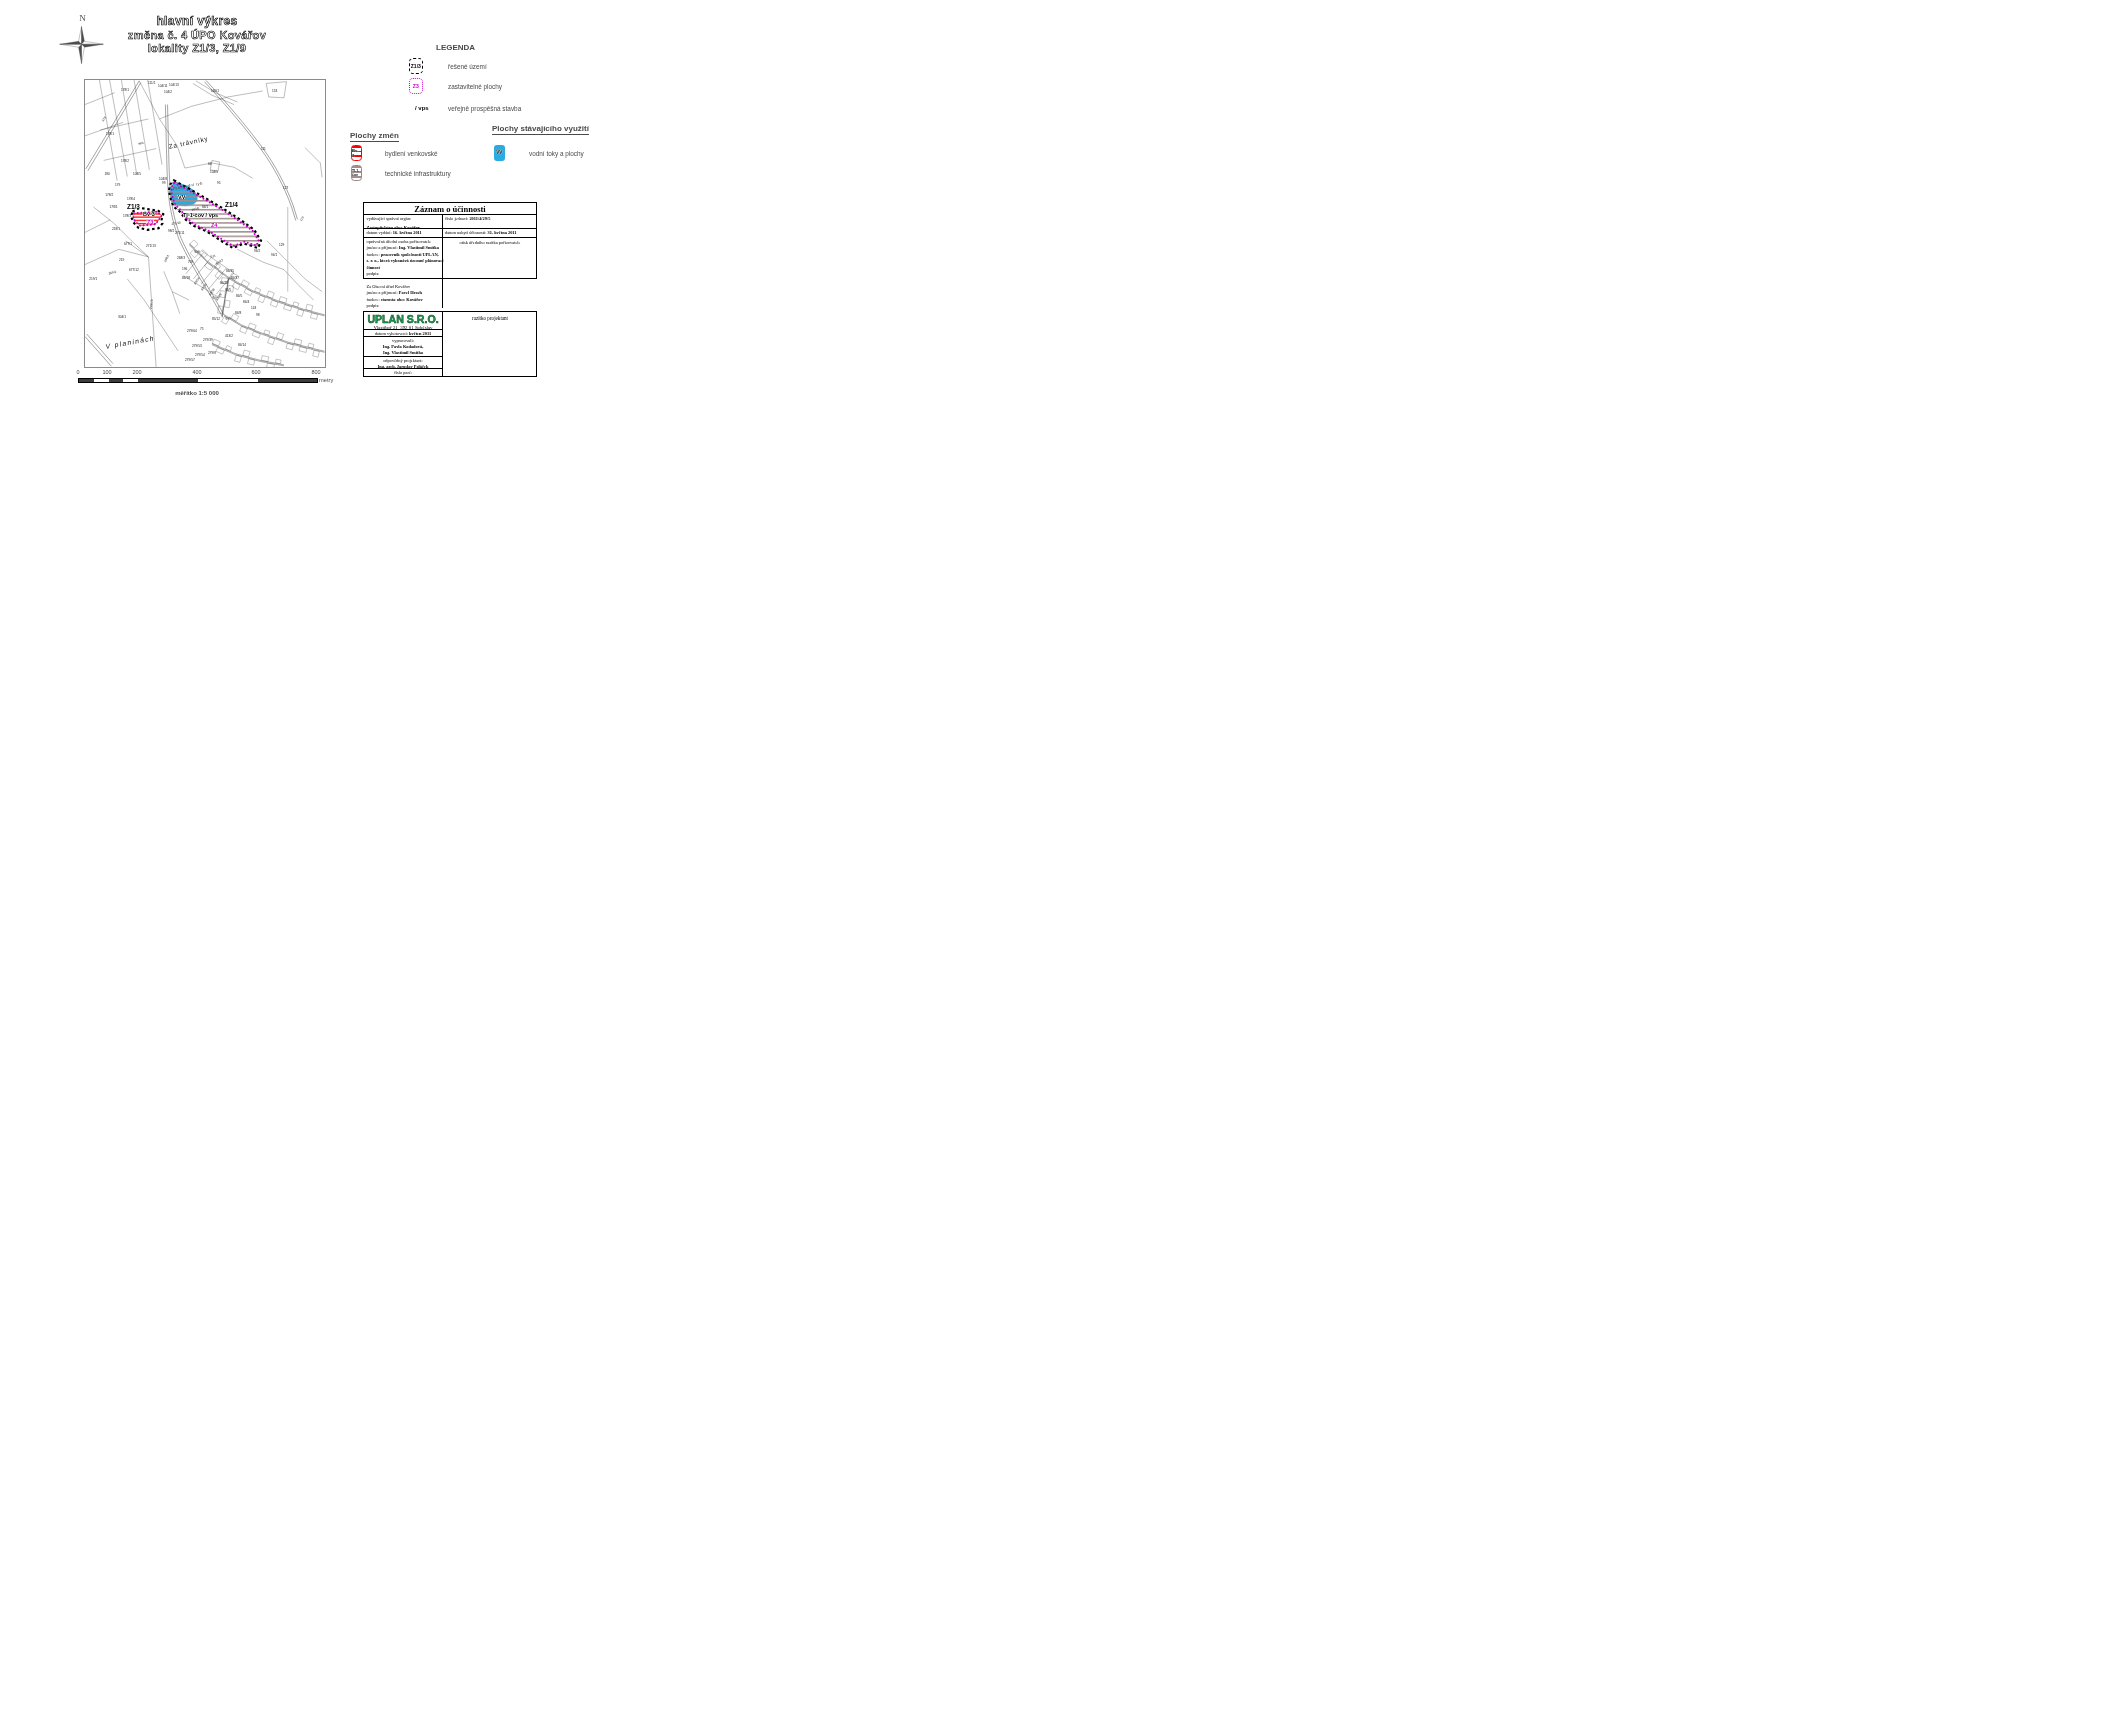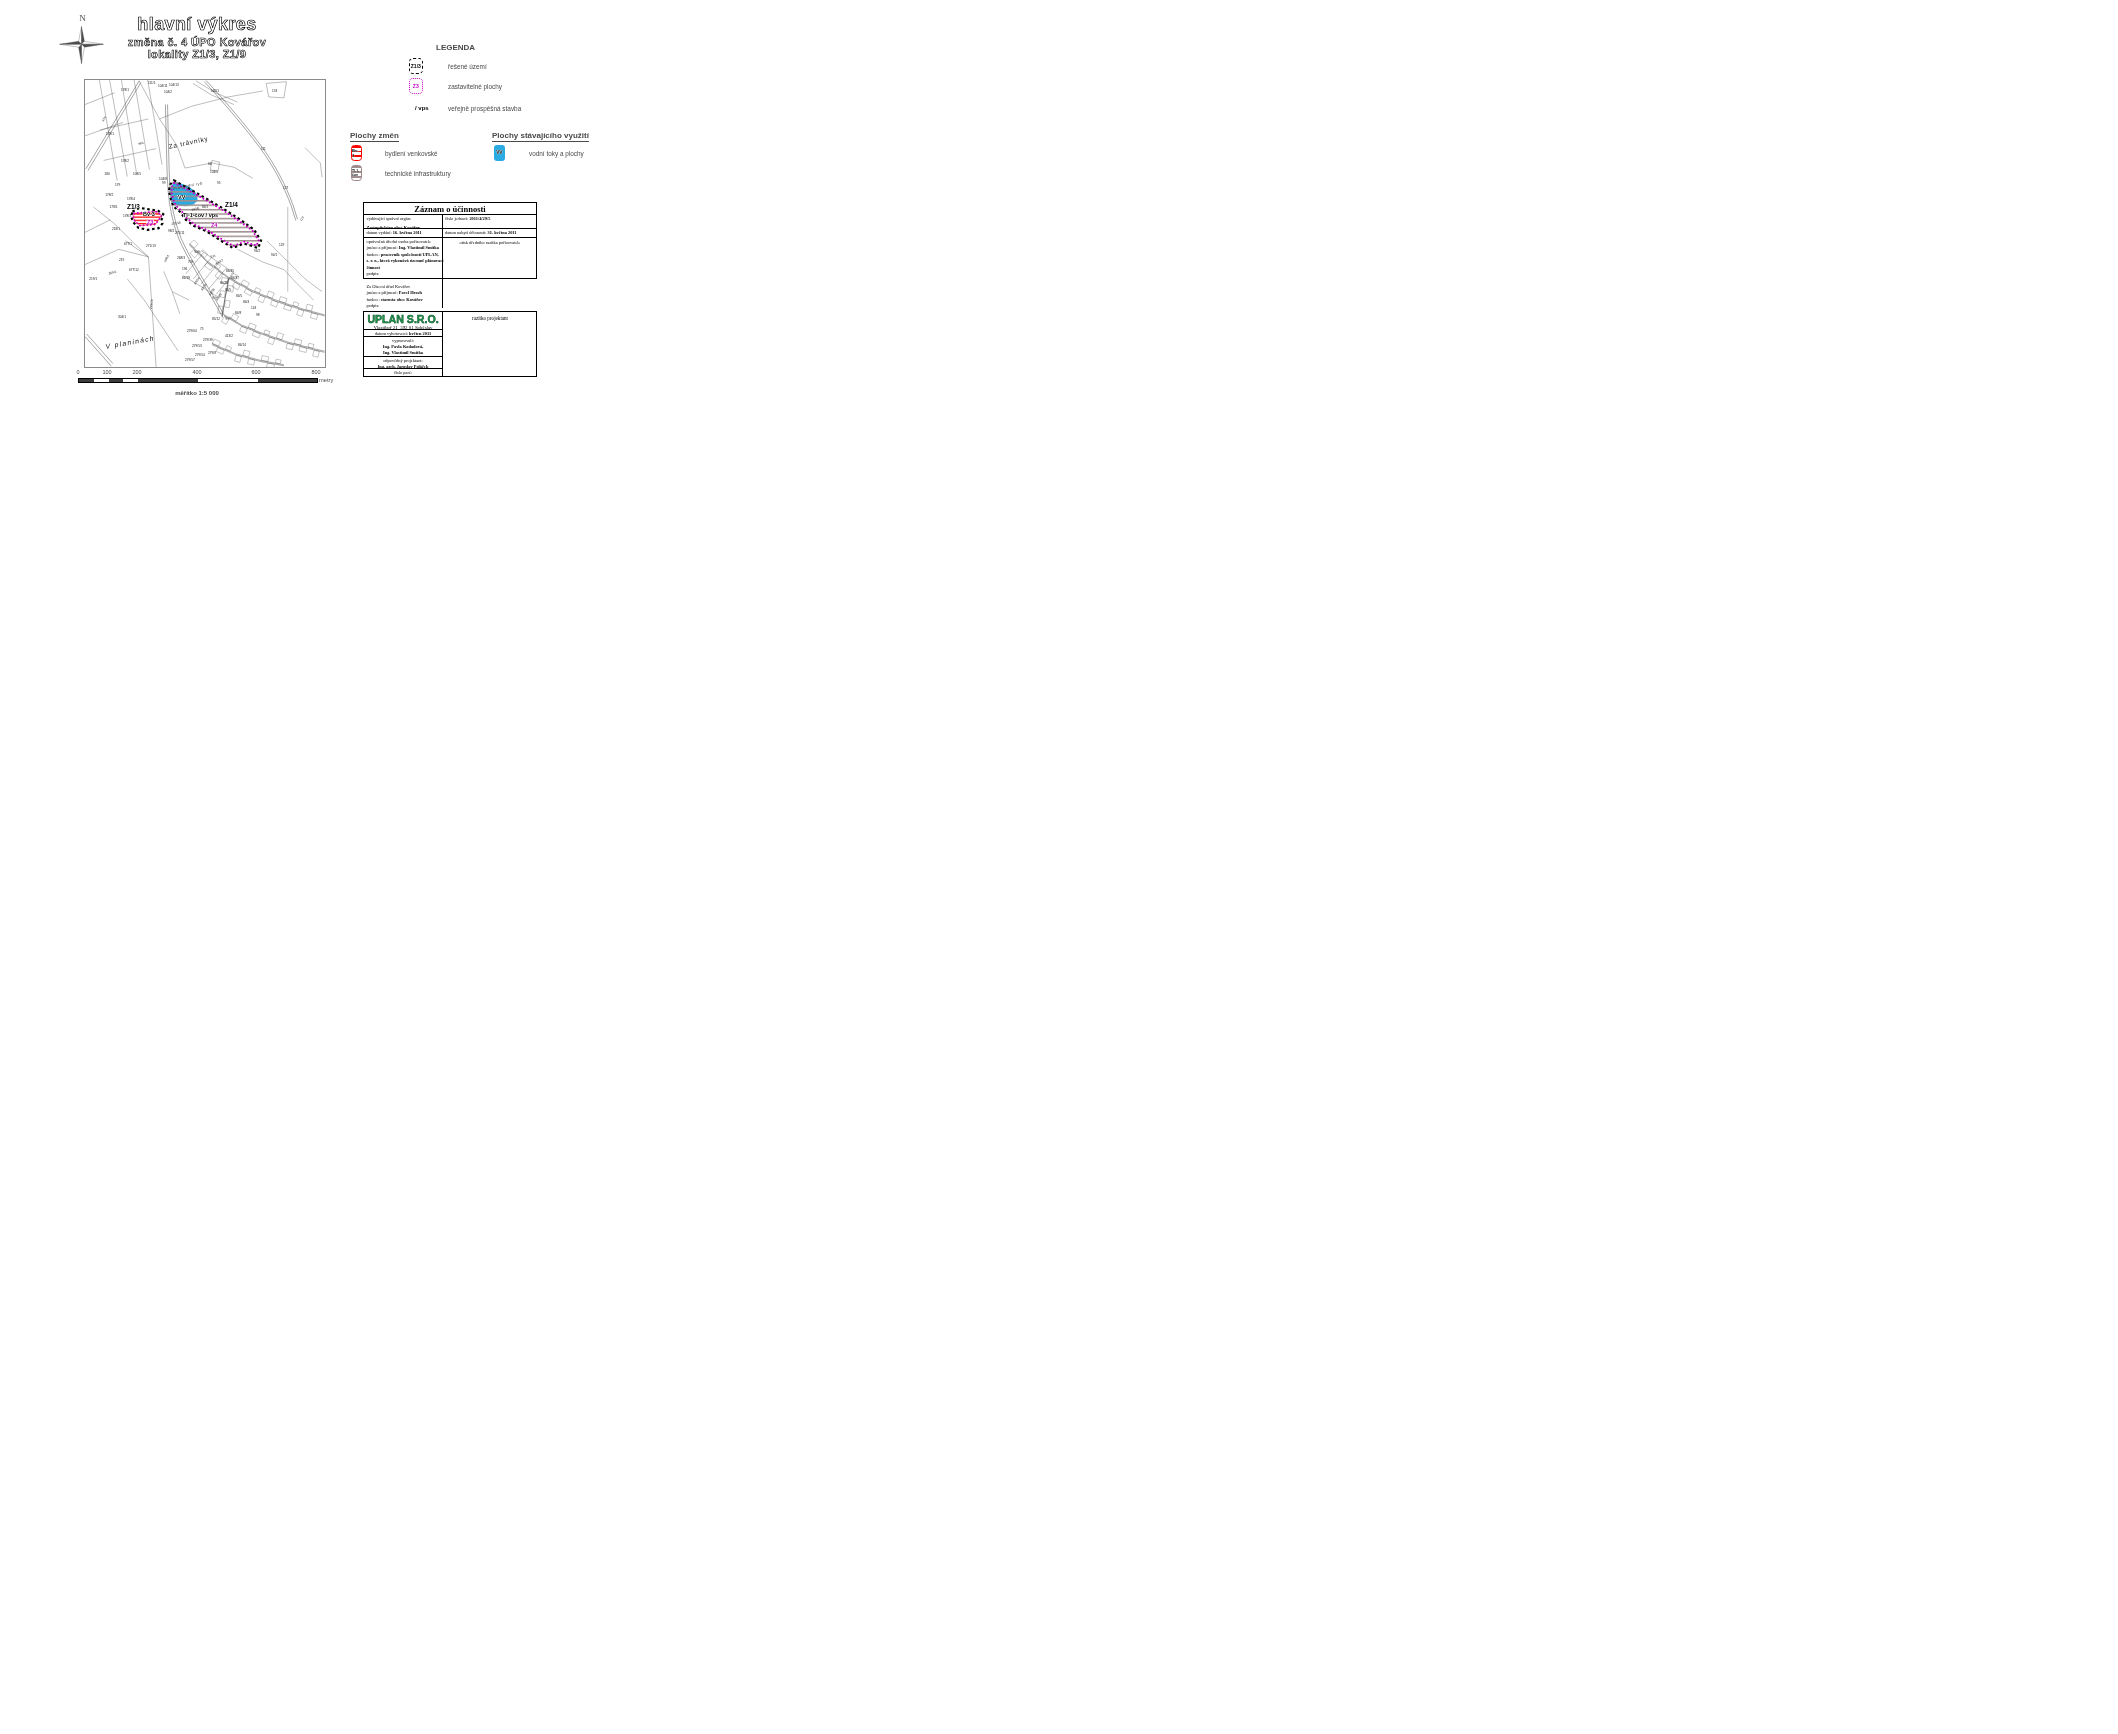--- a/index.html
+++ b/index.html
@@ -9,21 +9,21 @@
   
   .compass{position:absolute;left:58px;top:12.7px;width:49px;height:56px;}
   .compass .nletter{position:absolute;left:50%;top:0;transform:translateX(-50%);
         font-family:"Liberation Serif",serif;font-size:9px;color:#4d4d4d;}
   .compass svg{position:absolute;left:0;top:11px;}
 
   
   .titleblock{position:absolute;left:106px;top:15.3px;width:182px;text-align:center;}
   .otl{font-weight:bold;color:#fbfbfb;-webkit-text-stroke:0.6px #000;
        text-shadow:0 0 0.4px #000;letter-spacing:0.4px;line-height:1.05;}
-  .t1{font-size:18px;}
+  .t1{font-size:12px;}
   .t2{font-size:11px;margin-top:2.5px;-webkit-text-stroke:0.5px #000;}
   .t3{font-size:11px;margin-top:0.8px;-webkit-text-stroke:0.5px #000;}
 
   
   .map{position:absolute;left:84px;top:79px;width:240px;height:287px;
        border:0.6px solid #8a8a8a;background:#fff;}
   .map svg{position:absolute;left:0;top:0;}
   #map-labels{position:absolute;left:0;top:0;width:100%;height:100%;}
   .zl{position:absolute;font-weight:bold;font-size:6.4px;color:#000;white-space:nowrap;transform-origin:0 0;}
   .zl.small{font-size:5.5px;}
@@ -359,21 +359,21 @@
   <div class="lg-head ul" style="left:350px;top:131px;position:absolute;">Plochy změn</div>
   <div class="sw sw-red" style="left:351px;top:145px;">
     <span>Bv-3</span>
   </div>
   <div class="lg-text" style="left:385px;top:150px;">bydlení venkovské</div>
   <div class="sw sw-brown" style="left:351px;top:165px;">
     <span>TI-1-čov</span>
   </div>
   <div class="lg-text" style="left:385px;top:170px;">technické infrastruktury</div>
 
-  <div class="lg-head ul" style="left:492px;top:131px;position:absolute;">Plochy stávajícího využití</div>
+  <div class="lg-head ul" style="left:492px;top:124px;position:absolute;">Plochy stávajícího využití</div>
   <div class="sw sw-cyan" style="left:494px;top:145px;">
     <span>VV</span>
   </div>
   <div class="lg-text" style="left:529px;top:150px;">vodní toky a plochy</div>
 
   <div class="tbl" style="left:363px;top:202px;width:174px;height:77px;">
     <div class="hline" style="top:11px;width:100%;"></div>
     <div class="hline" style="top:25px;width:100%;"></div>
     <div class="hline" style="top:34px;width:100%;"></div>
     <div class="vline" style="left:78px;top:11px;height:94px;"></div>

